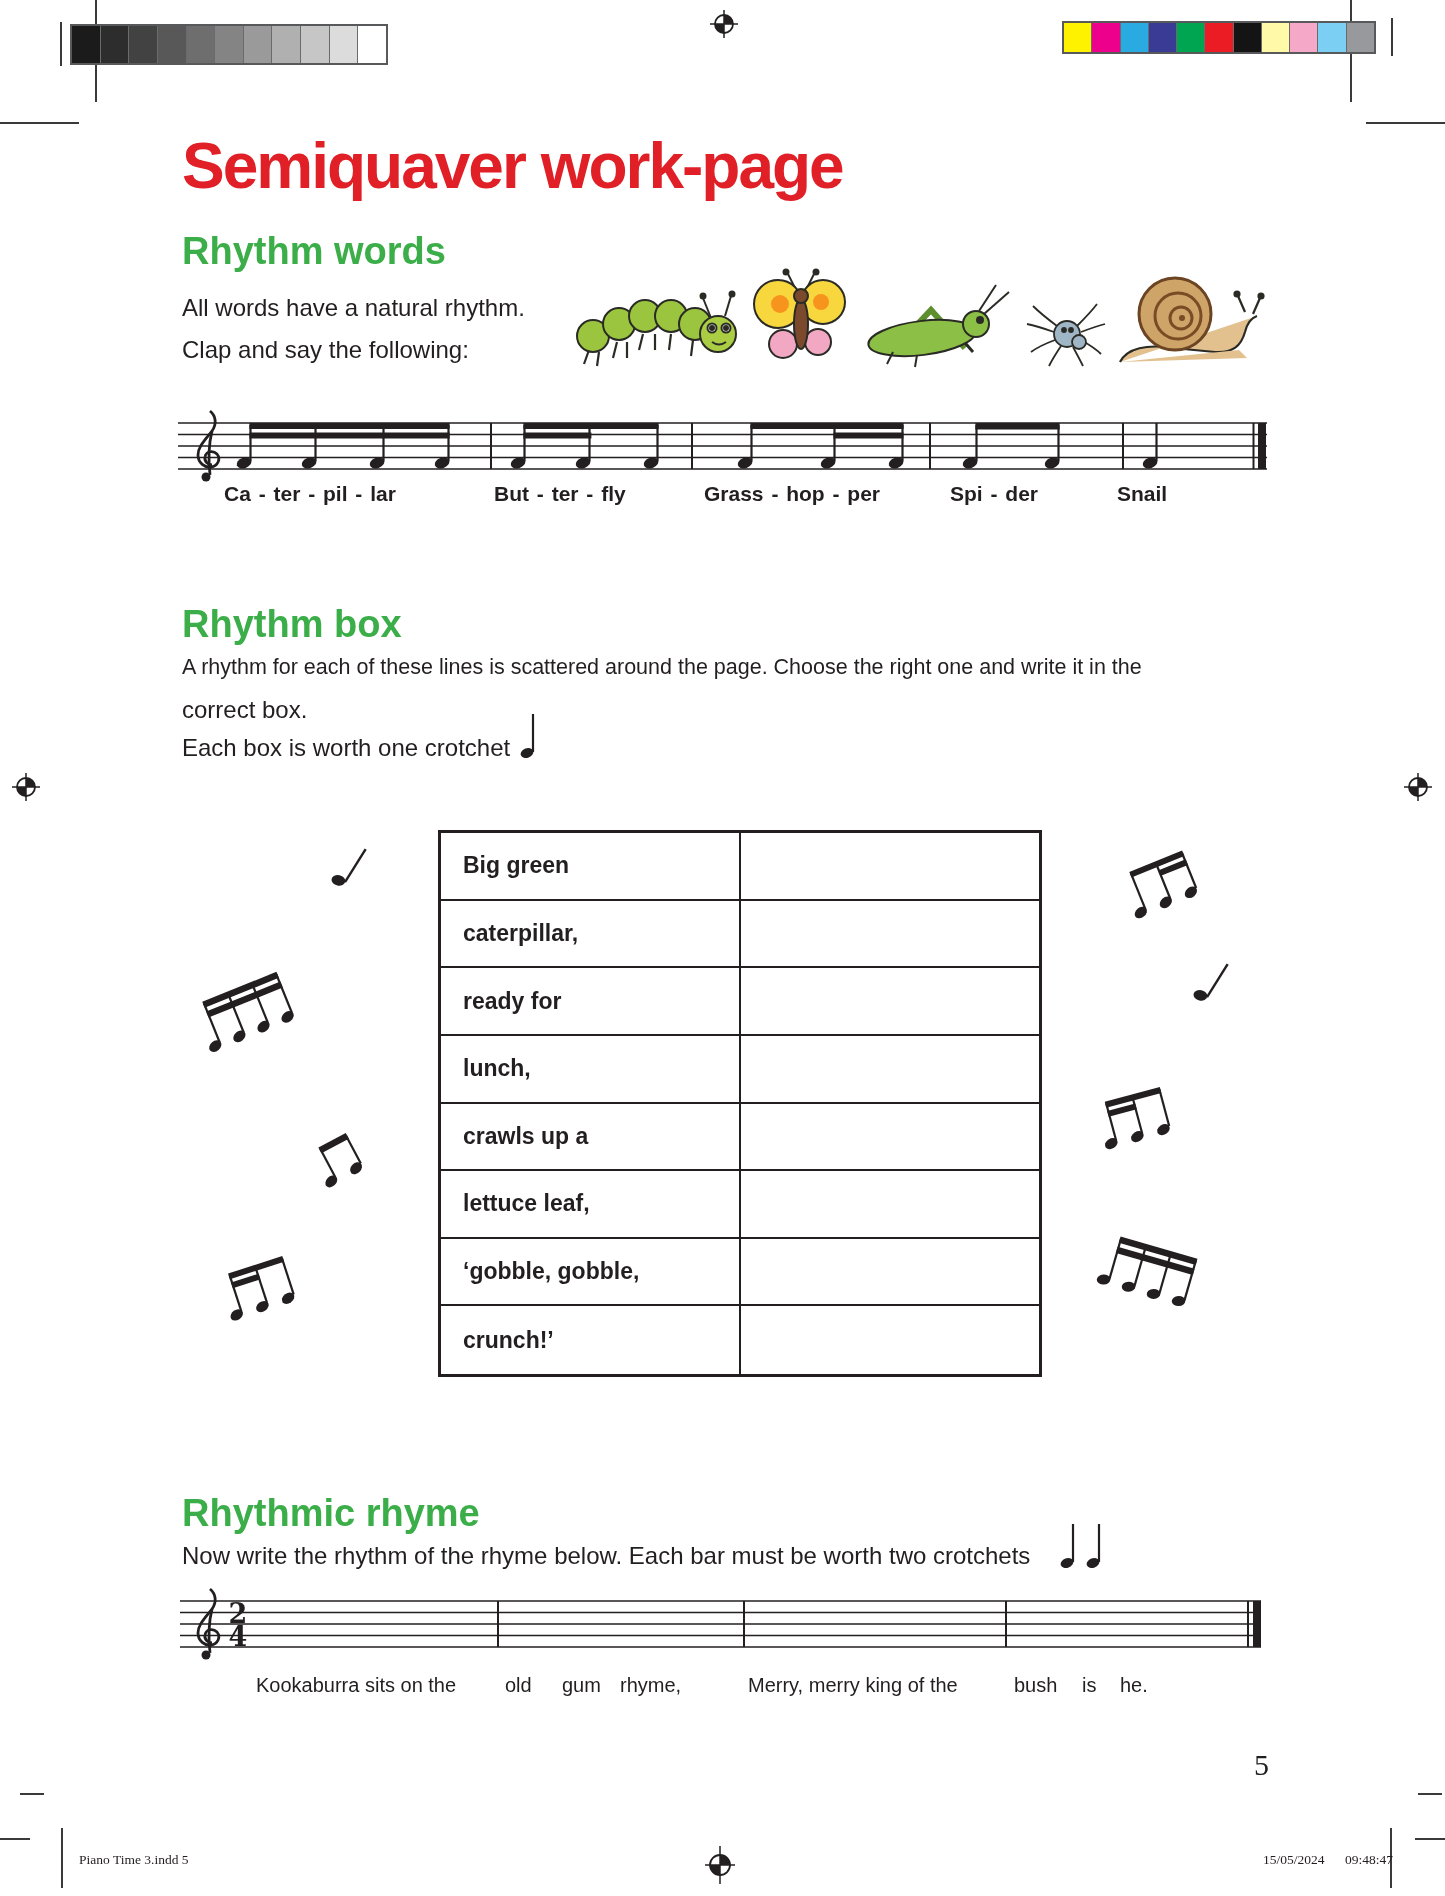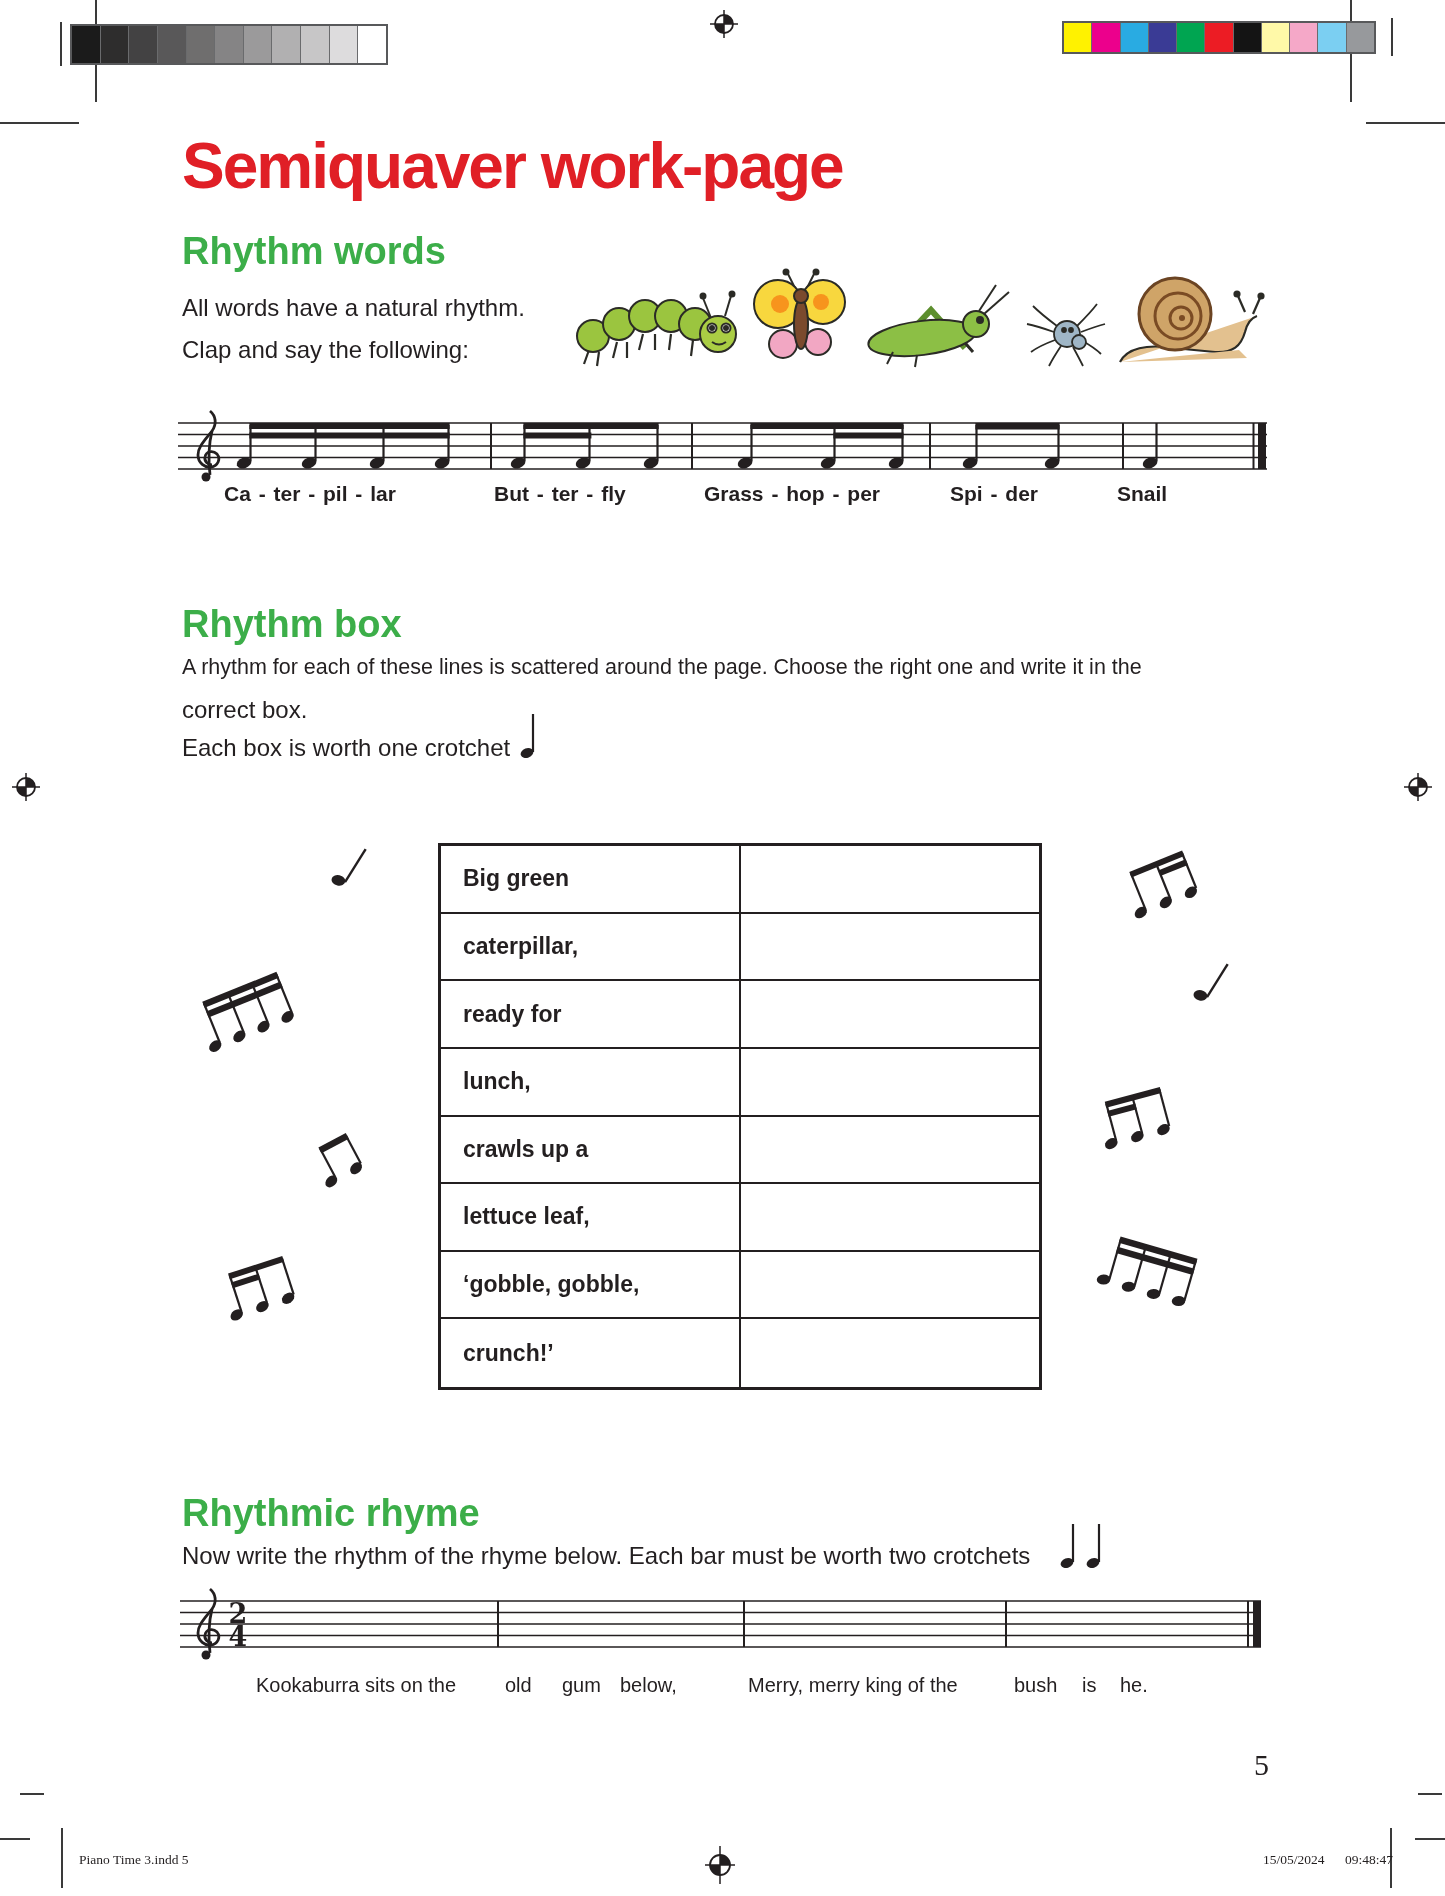--- a/index.html
+++ b/index.html
@@ -280,21 +280,21 @@
 
   <div class="abs green-h" style="left:182px;top:605px;">Rhythm box</div>
   <div class="abs body-t" style="left:182px;top:657px;font-size:21.5px;">A rhythm for each of these lines is scattered around the page. Choose the right one and write it in the</div>
   <div class="abs body-t" style="left:182px;top:698px;">correct box.</div>
   <div class="abs body-t" style="left:182px;top:736px;">Each box is worth one crotchet</div>
   <svg class="abs" style="left:520px;top:712px;" width="18" height="48" viewBox="0 0 18 48">
     <ellipse cx="7" cy="41" rx="6.5" ry="4.8" transform="rotate(-20 7 41)" fill="#231F20"></ellipse>
     <line x1="13" y1="40" x2="13" y2="2" stroke="#231F20" stroke-width="2.2"></line>
   </svg>
 
-  <div id="rbox-table" class="abs" style="left:438px;top:830px;width:604px;height:547px;margin-top:13px;">
+  <div id="rbox-table" class="abs" style="left:438px;top:830px;width:604px;height:547px;">
     <div class="lbl">Big green</div>
       <div class="ans"></div>
     <div class="lbl">caterpillar,</div>
       <div class="ans"></div>
     <div class="lbl">ready for</div>
       <div class="ans"></div>
     <div class="lbl">lunch,</div>
       <div class="ans"></div>
     <div class="lbl">crawls up a</div>
       <div class="ans"></div>
@@ -434,21 +434,21 @@
         <line x1="584" y1="21" x2="584" y2="67"></line>
         <line x1="846" y1="21" x2="846" y2="67"></line>
       <line x1="1088" y1="21" x2="1088" y2="67"></line>
     </g>
     <rect x="1093" y="21" width="8" height="46" fill="#231F20"></rect>
   </svg>
 
   <div class="abs lyr2" style="left:256px;top:1674px;">Kookaburra sits on the</div>
   <div class="abs lyr2" style="left:505px;top:1674px;">old</div>
   <div class="abs lyr2" style="left:562px;top:1674px;">gum</div>
-  <div class="abs lyr2" style="left:620px;top:1674px;">below,</div>
+  <div class="abs lyr2" style="left:620px;top:1674px;">rhyme,</div>
   <div class="abs lyr2" style="left:748px;top:1674px;">Merry, merry king of the</div>
   <div class="abs lyr2" style="left:1014px;top:1674px;">bush</div>
   <div class="abs lyr2" style="left:1082px;top:1674px;">is</div>
   <div class="abs lyr2" style="left:1120px;top:1674px;">he.</div>
 
   <div class="abs pagenum" style="left:1254px;top:1748px;">5</div>
 
 </div>
 
 </body></html>

